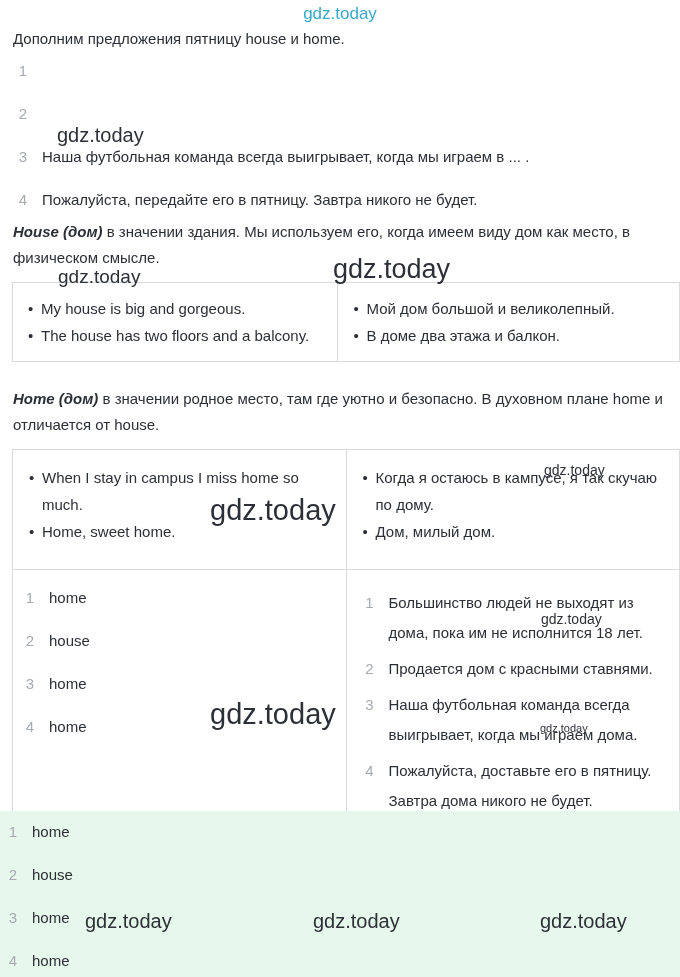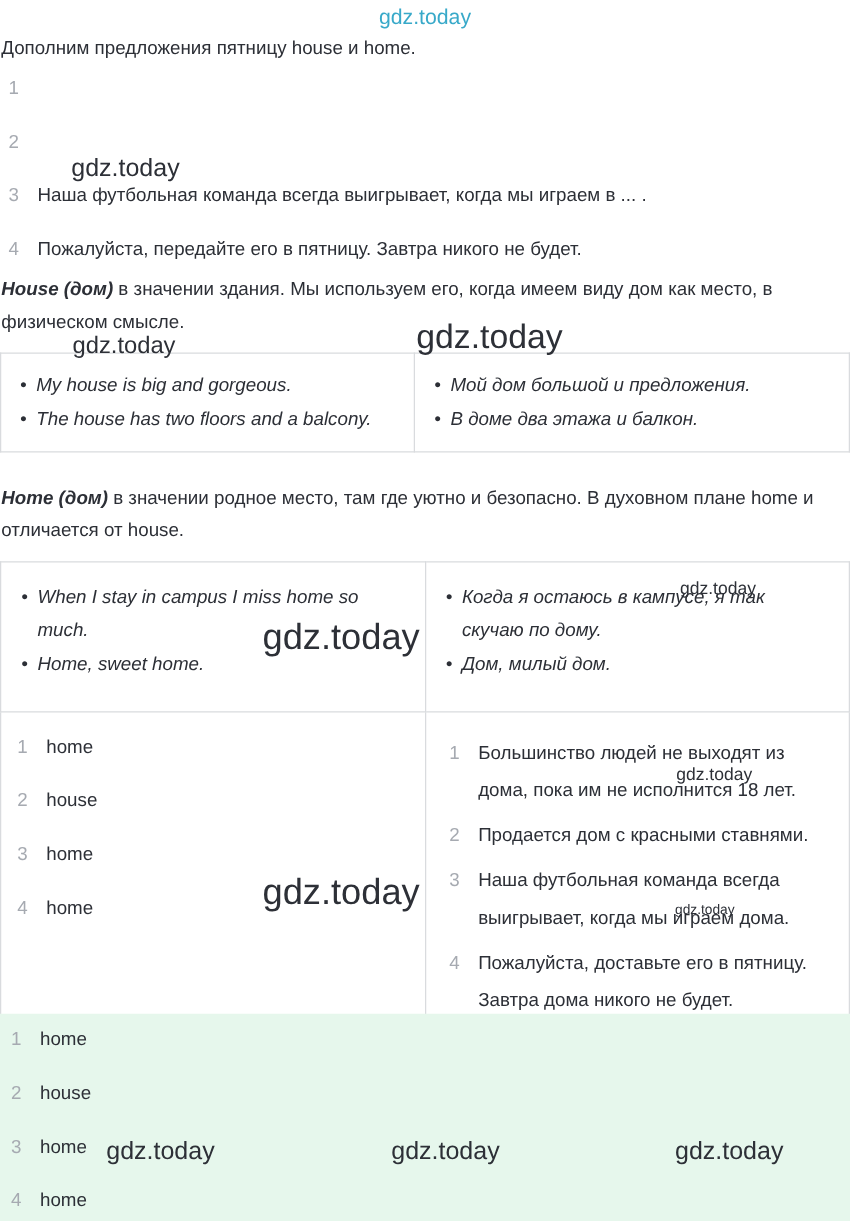--- a/index.html
+++ b/index.html
@@ -6,37 +6,38 @@
   html, body { background: #ffffff; }
   .page {
     position: relative;
     width: 680px;
     height: 977px;
     background: #ffffff;
     overflow: hidden;
     font-family: "Liberation Sans", sans-serif;
     font-size: 15px;
     color: #2c2f36;
+    padding-left: 12px;
   }
   .content { padding-top: 30px; }
   .intro { margin: 0 0 14px 1px; }
   ol.plain, ul.plain { list-style: none; }
   .exercise { margin-bottom: 9px; }
   .ex-item { display: flex; align-items: flex-start; margin-bottom: 23px; line-height: 20px; }
   .exercise .ex-item:last-child { margin-bottom: 0; }
   .num { flex: 0 0 22px; text-align: center; color: #a6aab1; margin-right: 8px; }
   .note { margin: 0 0 12px 1px; line-height: 1.7; }
   .note.second { margin-top: 24px; }
   .term { font-weight: bold; font-style: italic; }
   table.tbl { width: 100%; border-collapse: collapse; table-layout: fixed; }
   .tbl td { border: 1px solid #d9dbde; vertical-align: top; padding: 12px 14px; }
   .tbl1 td.c1 { width: 48.8%; }
   .tbl2 td.c1 { width: 50%; }
   ul.bullets { list-style: none; }
-  .bullets li { position: relative; padding-left: 14px; line-height: 27px; font-style: italic; }
+  .bullets li { position: relative; padding-left: 14px; line-height: 27px; }
   .bullets li::before { content: "\2022"; position: absolute; left: 1px; }
   .row-ex td { padding: 14px 14px 24px 15px; }
   .row-ans td { padding: 18px 12px 12px 6px; }
   .row-ans td.ans-right { padding-left: 12px; }
   .ans-left .ex-item { margin-bottom: 23px; }
   .ans-right .ex-item { line-height: 30px; margin-bottom: 6px; }
   .green {
     position: absolute; left: 0; right: 0; bottom: 0;
     height: 166px; background: #e6f7ec; padding: 11px 0 0 2px;
   }
@@ -96,21 +97,21 @@
       <tbody>
           <tr>
         <td class="c1">
           <ul class="bullets">
             <li>My house is big and gorgeous.</li>
             <li>The house has two floors and a balcony.</li>
           </ul>
         </td>
         <td>
           <ul class="bullets">
-            <li>Мой дом большой и предложения.</li>
+            <li>Мой дом большой и великолепный.</li>
             <li>В доме два этажа и балкон.</li>
           </ul>
         </td>
       </tr>
     </tbody>
       </table>
 
     <p class="note second">
       <span class="term">Home (дом)</span><span> в значении родное место, там где уютно и безопасно. В духовном плане home и отличается от house.</span>
     </p>

